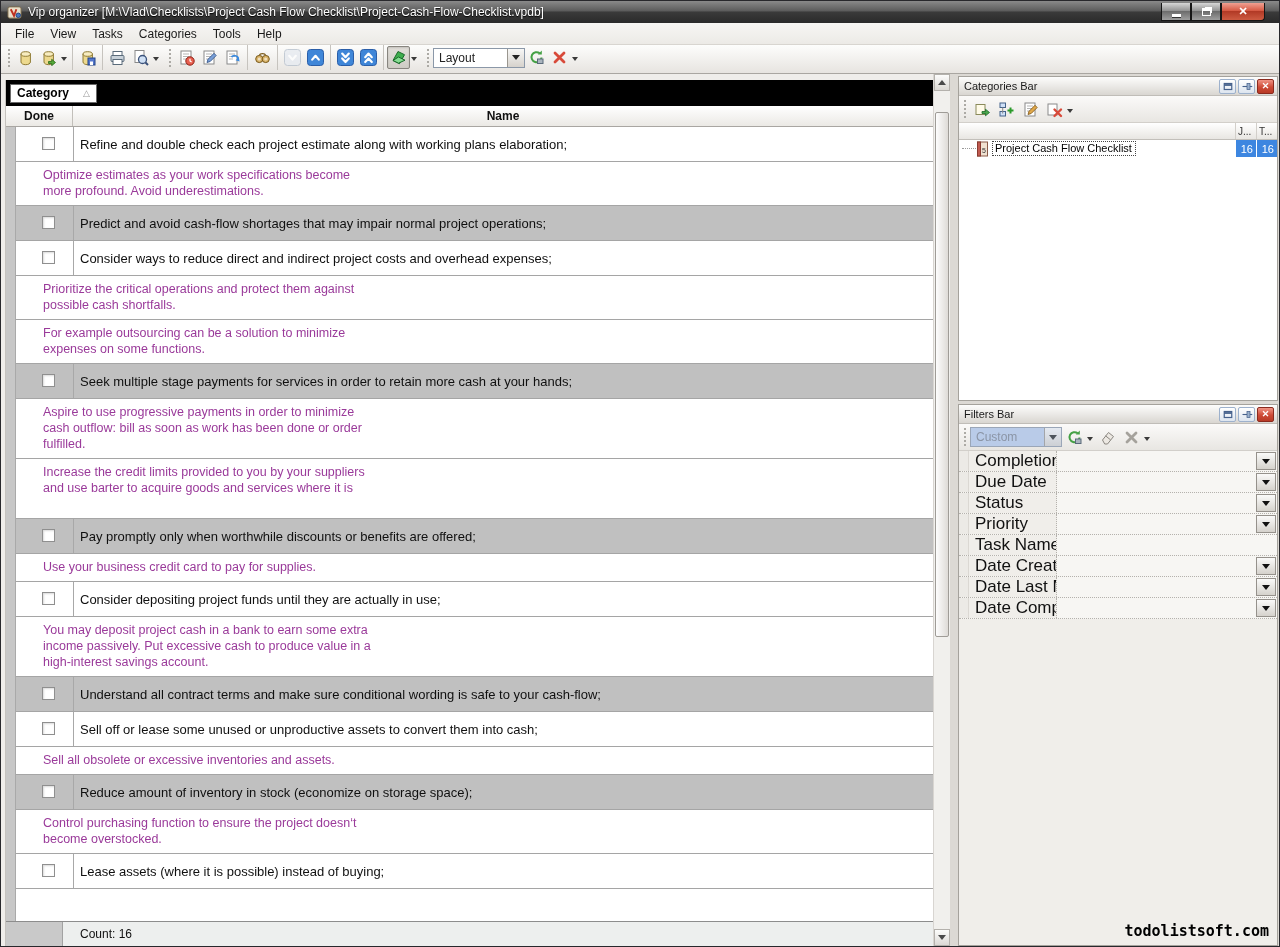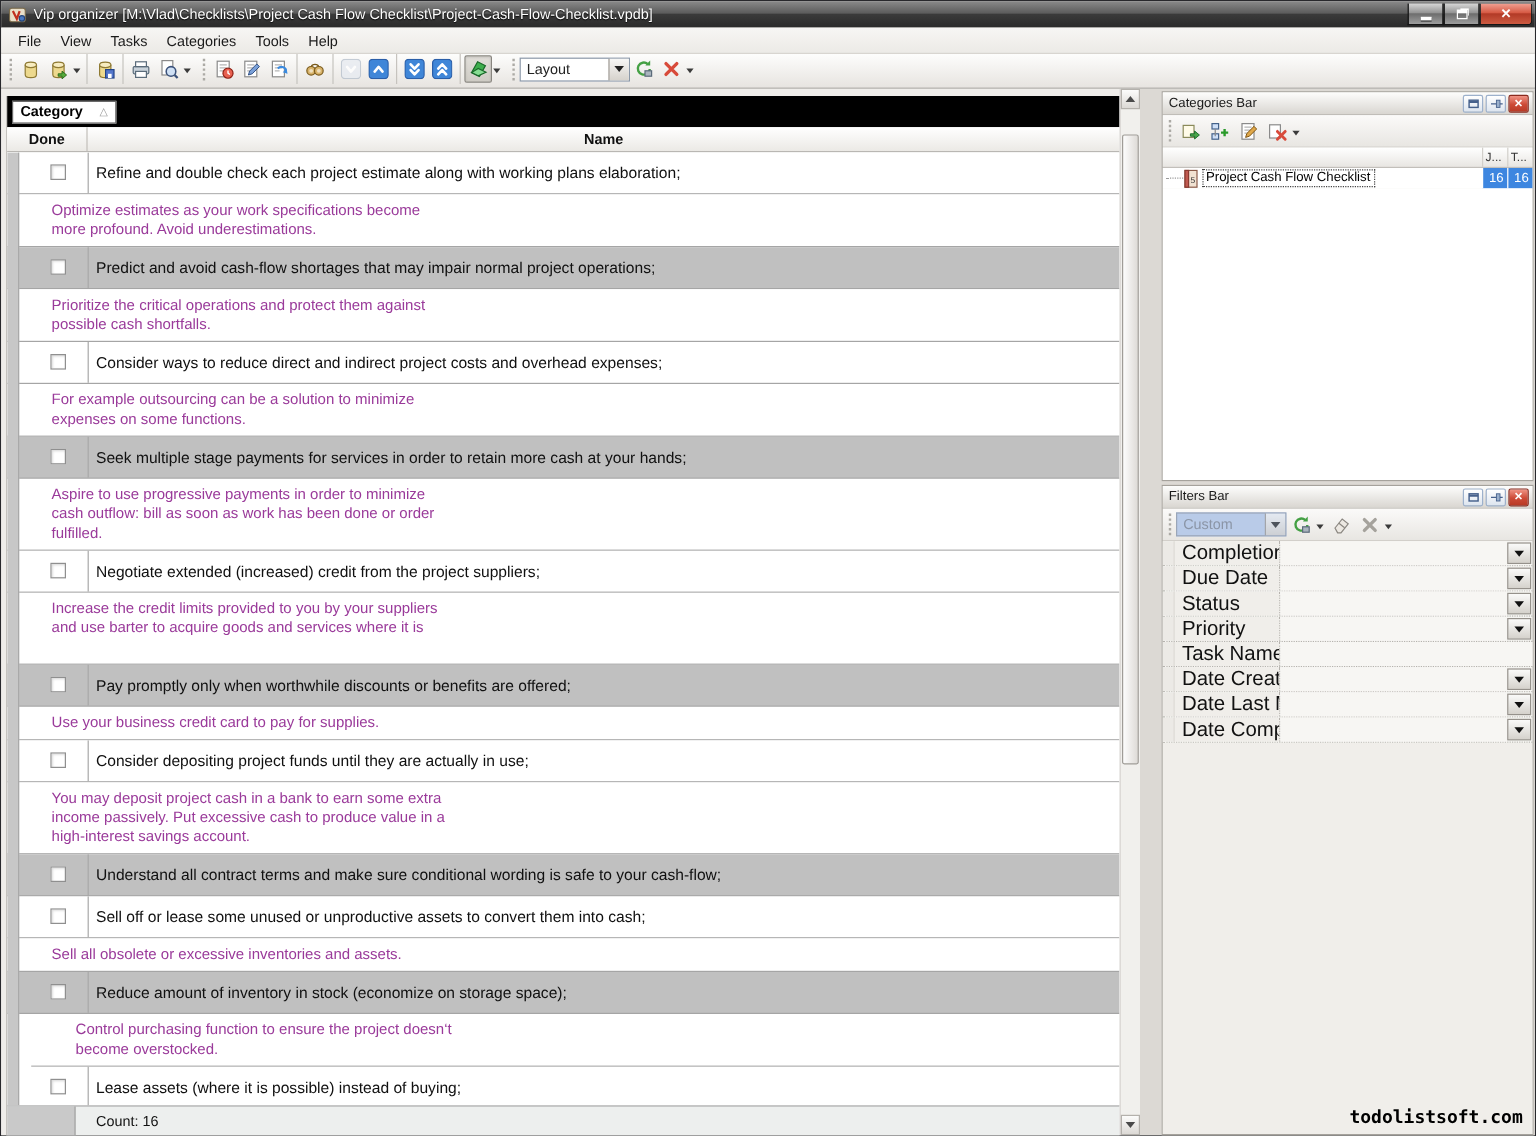--- a/index.html
+++ b/index.html
@@ -1,21 +1,21 @@
 <!DOCTYPE html>
 <html><head>
 <meta charset="utf-8">
 <style>
   html,body{margin:0;padding:0;}
   body{width:1280px;height:947px;overflow:hidden;font-family:"Liberation Sans",sans-serif;background:#8a8884;}
   *{box-sizing:border-box;}
   .window{position:relative;width:1280px;height:947px;border:1px solid #28282c;background:#eceae7;display:flex;flex-direction:column;}
 
   
-  .titlebar{height:22px;flex:0 0 22px;background:linear-gradient(#8a8a8a,#5c5c5c 45%,#3a3a3a 50%,#2c2c2c 95%);display:flex;align-items:center;color:#fff;font-size:12px;padding:0 2px 0 6px;gap:6px;}
+  .titlebar{height:22px;flex:0 0 22px;background:linear-gradient(#8a8a8a,#5c5c5c 45%,#3a3a3a 50%,#2c2c2c 95%);display:flex;align-items:center;color:#fff;font-size:12px;padding:0 14px 0 6px;gap:6px;}
   .titlebar .title-text{white-space:nowrap;overflow:hidden;text-shadow:0 1px 1px #000;}
   .win-buttons{margin-left:auto;display:flex;}
   .win-btn{width:30px;height:18px;border:1px solid #161616;border-top:none;background:linear-gradient(#d6d6d6,#949494 45%,#6d6d6d 50%,#9e9e9e);display:flex;align-items:center;justify-content:center;color:#fff;}
   .win-btn.close{width:44px;background:linear-gradient(#f0a092,#d65a44 45%,#b23a26 50%,#cd5b42);border-bottom-right-radius:4px;font-weight:bold;font-size:11px;}
   .glyph-min{width:9px;height:3px;background:#fff;margin-top:7px;box-shadow:0 1px 0 #333;}
   .glyph-restore{width:9px;height:8px;border:1px solid #fff;border-top:3px solid #fff;background:transparent;box-shadow:2px -2px 0 -1px #fff;}
 
   
   .menubar{height:22px;flex:0 0 22px;background:linear-gradient(#f7f6f4,#eceae6);border-bottom:1px solid #d8d5d0;display:flex;align-items:center;font-size:12px;color:#1a1a1a;padding-left:6px;}
   .menu-item{padding:3px 8px;cursor:default;}
@@ -61,21 +61,21 @@
 
   
   .vscroll{width:17px;flex:0 0 17px;background:#f1f0ed;border-left:1px solid #d8d5d1;position:relative;display:flex;flex-direction:column;}
   .vs-btn{height:17px;flex:0 0 17px;background:linear-gradient(#fcfcfb,#dcd9d5);border:1px solid #b4b1ac;display:flex;align-items:center;justify-content:center;}
   .vs-btn.bottom{margin-top:auto;}
   .vs-arrow-up{width:0;height:0;border:4px solid transparent;border-bottom:5px solid #4a4a4a;margin-top:-4px;}
   .vs-arrow-down{width:0;height:0;border:4px solid transparent;border-top:5px solid #4a4a4a;margin-bottom:-4px;}
   .vs-thumb{position:absolute;top:38px;left:1px;width:14px;height:525px;background:linear-gradient(90deg,#fdfdfd,#dedbd7);border:1px solid #9f9c97;border-radius:2px;}
 
   
-  .side{flex:1;background:#dcd9d4;padding:2px 1px 0 18px;display:flex;flex-direction:column;position:relative;min-height:0;}
+  .side{flex:1;background:#dcd9d4;padding:2px 1px 0 8px;display:flex;flex-direction:column;position:relative;min-height:0;}
   .panel{background:#f3f2ef;border:1px solid #a5a29c;display:flex;flex-direction:column;min-height:0;}
   .panel.categories{height:325px;flex:0 0 325px;margin-bottom:3px;}
   .panel.filters{flex:1;}
   .panel-title{height:19px;flex:0 0 19px;display:flex;align-items:center;background:linear-gradient(#fdfdfc,#d9d6d1);border-bottom:1px solid #c0bdb8;font-size:11px;color:#1a1a1a;padding:0 3px 0 5px;}
   .panel-btns{margin-left:auto;display:flex;gap:2px;}
   .p-btn{width:17px;height:15px;border:1px solid #9db1cc;border-radius:2px;background:linear-gradient(#ffffff,#dde5ef);display:flex;align-items:center;justify-content:center;}
   .p-btn.close{background:linear-gradient(#f09384,#cd4a36 55%,#b83a26);border-color:#8a2a1e;color:#fff;font-weight:bold;font-size:9px;line-height:1;}
   .panel-toolbar{height:27px;flex:0 0 27px;display:flex;align-items:center;padding:0 3px;background:linear-gradient(#fbfaf9,#e8e6e2);border-bottom:1px solid #d2cfca;}
   .pt-btn{width:24px;height:22px;display:flex;align-items:center;justify-content:center;}
   .cat-header{height:17px;flex:0 0 17px;display:flex;background:linear-gradient(#ffffff,#e8e6e2);border-bottom:1px solid #c2bfba;font-size:10px;color:#333;}
@@ -340,48 +340,43 @@
             </div>
             <div class="row note" style="height: 44px;">
               <div class="note-line">Optimize estimates as your work specifications become</div>
               <div class="note-line">more profound. Avoid underestimations.</div>
             </div>
             <div class="row task gray" style="height: 35px;">
               <span class="cbx"></span>
               <span class="divider"></span>
               <span class="txt">Predict and avoid cash-flow shortages that may impair normal project operations;</span>
             </div>
+            <div class="row task" style="height: 35px;">
+              <span class="cbx"></span>
+              <span class="divider"></span>
+              <span class="txt">Consider ways to reduce direct and indirect project costs and overhead expenses;</span>
+            </div>
             <div class="row note" style="height: 44px;">
               <div class="note-line">Prioritize the critical operations and protect them against</div>
               <div class="note-line">possible cash shortfalls.</div>
-            </div>
-            <div class="row task" style="height: 35px;">
-              <span class="cbx"></span>
-              <span class="divider"></span>
-              <span class="txt">Consider ways to reduce direct and indirect project costs and overhead expenses;</span>
             </div>
             <div class="row note" style="height: 44px;">
               <div class="note-line">For example outsourcing can be a solution to minimize</div>
               <div class="note-line">expenses on some functions.</div>
             </div>
             <div class="row task gray" style="height: 35px;">
               <span class="cbx"></span>
               <span class="divider"></span>
               <span class="txt">Seek multiple stage payments for services in order to retain more cash at your hands;</span>
             </div>
             <div class="row note" style="height: 60px;">
               <div class="note-line">Aspire to use progressive payments in order to minimize</div>
               <div class="note-line">cash outflow: bill as soon as work has been done or order</div>
               <div class="note-line">fulfilled.</div>
             </div>
-            <div class="row task" style="height: 35px;">
-              <span class="cbx"></span>
-              <span class="divider"></span>
-              <span class="txt">Negotiate extended (increased) credit from the project suppliers;</span>
-            </div>
             <div class="row note" style="height: 60px;">
               <div class="note-line">Increase the credit limits provided to you by your suppliers</div>
               <div class="note-line">and use barter to acquire goods and services where it is</div>
             </div>
             <div class="row task gray" style="height: 35px;">
               <span class="cbx"></span>
               <span class="divider"></span>
               <span class="txt">Pay promptly only when worthwhile discounts or benefits are offered;</span>
             </div>
             <div class="row note" style="height: 28px;">
@@ -408,21 +403,21 @@
               <span class="txt">Sell off or lease some unused or unproductive assets to convert them into cash;</span>
             </div>
             <div class="row note" style="height: 28px;">
               <div class="note-line">Sell all obsolete or excessive inventories and assets.</div>
             </div>
             <div class="row task gray" style="height: 35px;">
               <span class="cbx"></span>
               <span class="divider"></span>
               <span class="txt">Reduce amount of inventory in stock (economize on storage space);</span>
             </div>
-            <div class="row note" style="height: 44px; margin-left: 20px;">
+            <div class="row note" style="height: 44px;">
               <div class="note-line">Control purchasing function to ensure the project doesn‘t</div>
               <div class="note-line">become overstocked.</div>
             </div>
             <div class="row task" style="height: 35px;">
               <span class="cbx"></span>
               <span class="divider"></span>
               <span class="txt">Lease assets (where it is possible) instead of buying;</span>
             </div>
           </div>
         <div class="count-row">

